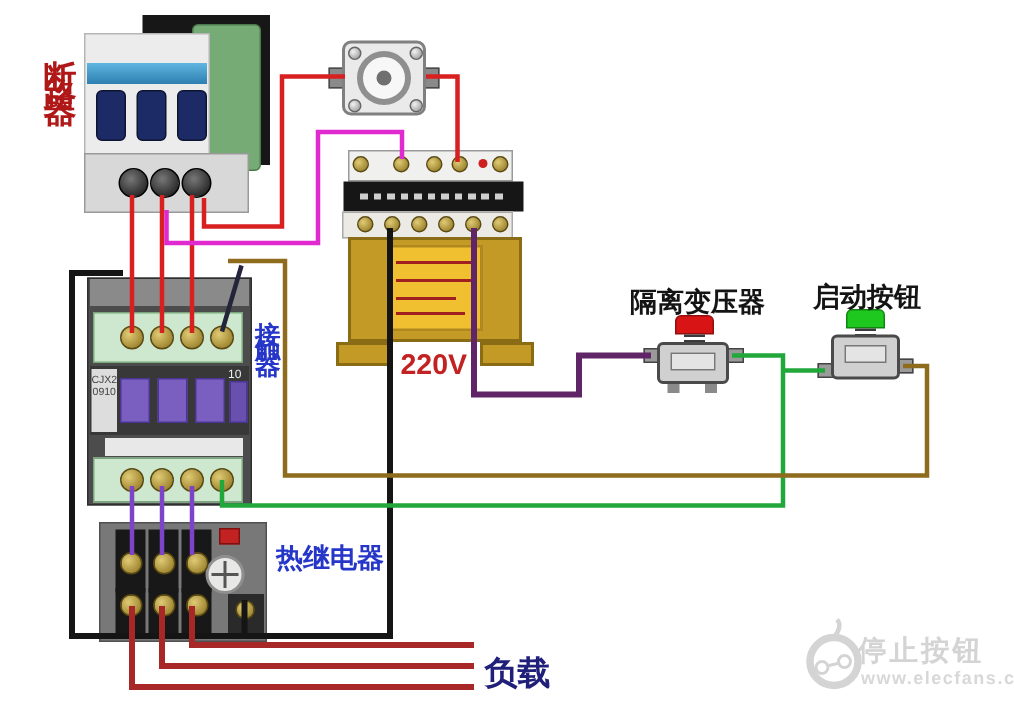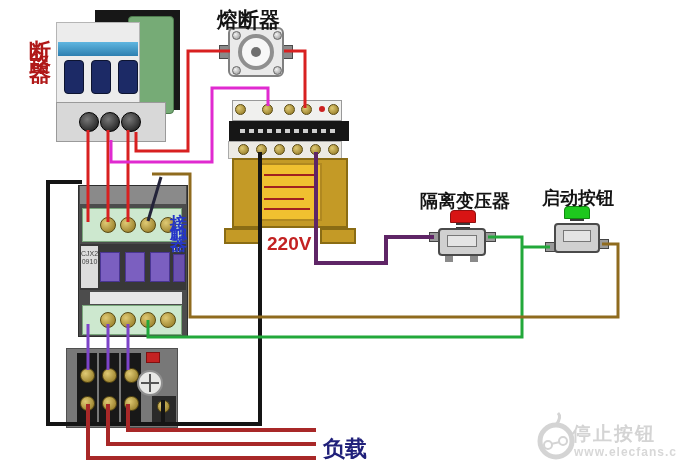--- a/index.html
+++ b/index.html
@@ -46,21 +46,20 @@
     <div class="abs" style="left:9px;top:25px;width:11px;height:14px;background:#8a8a8a;border:1px solid #4a4a4a;"></div>
     <div class="abs" style="left:72px;top:25px;width:11px;height:14px;background:#8a8a8a;border:1px solid #4a4a4a;"></div>
     <div class="abs" style="left:18px;top:7px;width:56px;height:50px;background:#eaeaea;border:2px solid #808080;border-radius:6px;"></div>
     <div class="sscrew" style="left:22px;top:11px;width:7px;height:7px;"></div>
     <div class="sscrew" style="left:63px;top:11px;width:7px;height:7px;"></div>
     <div class="sscrew" style="left:22px;top:46px;width:7px;height:7px;"></div>
     <div class="sscrew" style="left:63px;top:46px;width:7px;height:7px;"></div>
     <div class="abs" style="left:28px;top:14px;width:36px;height:36px;border-radius:50%;background:#f7f7f7;border:4px solid #8f8f8f;"></div>
     <div class="abs" style="left:41px;top:27px;width:10px;height:10px;border-radius:50%;background:#6f6f6f;"></div>
   </div>
-  <div class="label" style="left:217px;top:6px;font-size:21px;color:#141414;">熔断器</div>
 
   <div class="part" style="left:220px;top:96px;width:140px;height:152px;z-index:1;">
     <div class="abs" style="left:12px;top:4px;width:110px;height:21px;background:#f0f0ee;border:1px solid #999;"></div>
     <div class="screw" style="left:15px;top:8px;width:11px;height:11px;"></div>
     <div class="screw" style="left:42px;top:8px;width:11px;height:11px;"></div>
     <div class="screw" style="left:64px;top:8px;width:11px;height:11px;"></div>
     <div class="screw" style="left:81px;top:8px;width:11px;height:11px;"></div>
     <div class="screw" style="left:108px;top:8px;width:11px;height:11px;"></div>
     <div class="abs" style="left:99px;top:10px;width:6px;height:6px;border-radius:50%;background:#cc2020;"></div>
     <div class="abs" style="left:9px;top:25px;width:120px;height:20px;background:#161616;"></div>
@@ -76,21 +75,21 @@
     <div class="abs" style="left:38px;top:67px;width:64px;height:58px;background:#f0c030;border:2px solid #b08820;"></div>
     <div class="abs" style="left:44px;top:78px;width:50px;height:2px;background:#a02020;"></div>
     <div class="abs" style="left:44px;top:90px;width:50px;height:2px;background:#a02020;"></div>
     <div class="abs" style="left:44px;top:102px;width:40px;height:2px;background:#a02020;"></div>
     <div class="abs" style="left:44px;top:112px;width:46px;height:2px;background:#a02020;"></div>
     <div class="abs" style="left:4px;top:132px;width:36px;height:16px;background:#c49a26;border:2px solid #8a6c14;"></div>
     <div class="abs" style="left:100px;top:132px;width:36px;height:16px;background:#c49a26;border:2px solid #8a6c14;"></div>
   </div>
   <div class="label" style="left:267px;top:233px;font-size:19px;color:#c32222;">220V</div>
 
-  <div class="part" style="left:50px;top:180px;width:130px;height:160px;z-index:1;margin-left:20px;">
+  <div class="part" style="left:50px;top:180px;width:130px;height:160px;z-index:1;">
     <div class="abs" style="left:8px;top:5px;width:110px;height:152px;background:#4c4c4c;border:1px solid #2e2e2e;"></div>
     <div class="abs" style="left:10px;top:6px;width:106px;height:18px;background:#8a8a8a;"></div>
     <div class="abs" style="left:12px;top:28px;width:100px;height:34px;background:#cde8cf;border:1px solid #7aa87c;"></div>
     <div class="screw" style="left:30px;top:37px;width:16px;height:16px;"></div>
     <div class="screw" style="left:50px;top:37px;width:16px;height:16px;"></div>
     <div class="screw" style="left:70px;top:37px;width:16px;height:16px;"></div>
     <div class="screw" style="left:90px;top:37px;width:16px;height:16px;"></div>
     <div class="abs" style="left:10px;top:64px;width:106px;height:46px;background:#383838;"></div>
     <div class="abs" style="left:11px;top:66px;width:17px;height:42px;background:#ddd;color:#444;font-size:7px;line-height:8px;text-align:center;padding-top:4px;">
       <span>CJX2</span><br>
@@ -124,20 +123,21 @@
     <div class="abs" style="left:81px;top:38px;width:18px;height:2px;background:#555;"></div>
     <div class="abs" style="left:17px;top:48px;width:20px;height:30px;background:#181818;"></div>
     <div class="abs" style="left:39px;top:48px;width:20px;height:30px;background:#181818;"></div>
     <div class="abs" style="left:61px;top:48px;width:20px;height:30px;background:#181818;"></div>
     <div class="screw" style="left:20px;top:52px;width:15px;height:15px;"></div>
     <div class="screw" style="left:42px;top:52px;width:15px;height:15px;"></div>
     <div class="screw" style="left:64px;top:52px;width:15px;height:15px;"></div>
     <div class="abs" style="left:92px;top:52px;width:24px;height:26px;background:#2a2a2a;"></div>
     <div class="screw" style="left:97px;top:56px;width:13px;height:13px;"></div>
   </div>
+  <div class="label" style="left:184px;top:360px;font-size:18px;color:#2536c8;">热继电器</div>
 
   <div class="part" style="left:425px;top:205px;width:75px;height:60px;z-index:1;">
     <div class="abs" style="left:25px;top:5px;width:26px;height:13px;background:#d81414;border:1px solid #901010;border-radius:4px 4px 0 0;"></div>
     <div class="abs" style="left:31px;top:18px;width:14px;height:9px;background:repeating-linear-gradient(#3a3a3a 0 2px,transparent 2px 4px);"></div>
     <div class="abs" style="left:4px;top:27px;width:11px;height:10px;background:#9a9a9a;border:1px solid #444;"></div>
     <div class="abs" style="left:60px;top:27px;width:11px;height:10px;background:#9a9a9a;border:1px solid #444;"></div>
     <div class="abs" style="left:13px;top:23px;width:48px;height:28px;background:#d0d0d0;border:2px solid #4a4a4a;border-radius:4px;"></div>
     <div class="abs" style="left:22px;top:30px;width:30px;height:12px;border:1px solid #777;background:#e4e4e4;"></div>
     <div class="abs" style="left:20px;top:51px;width:8px;height:6px;background:#8a8a8a;"></div>
     <div class="abs" style="left:45px;top:51px;width:8px;height:6px;background:#8a8a8a;"></div>

